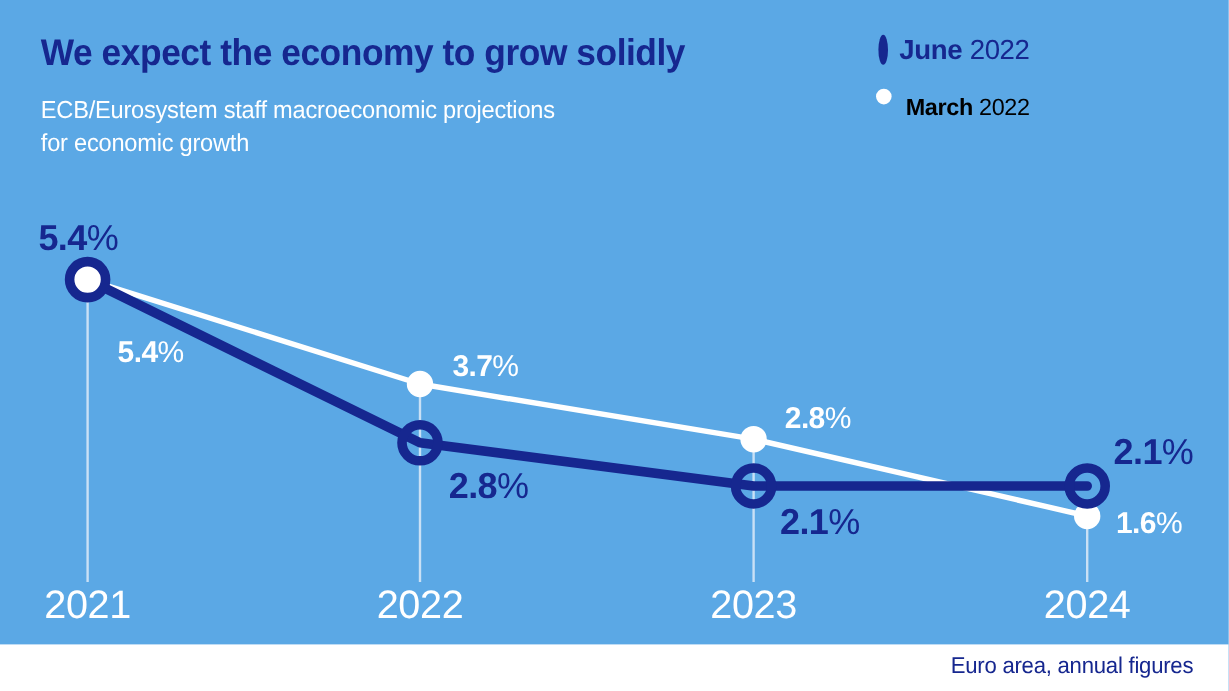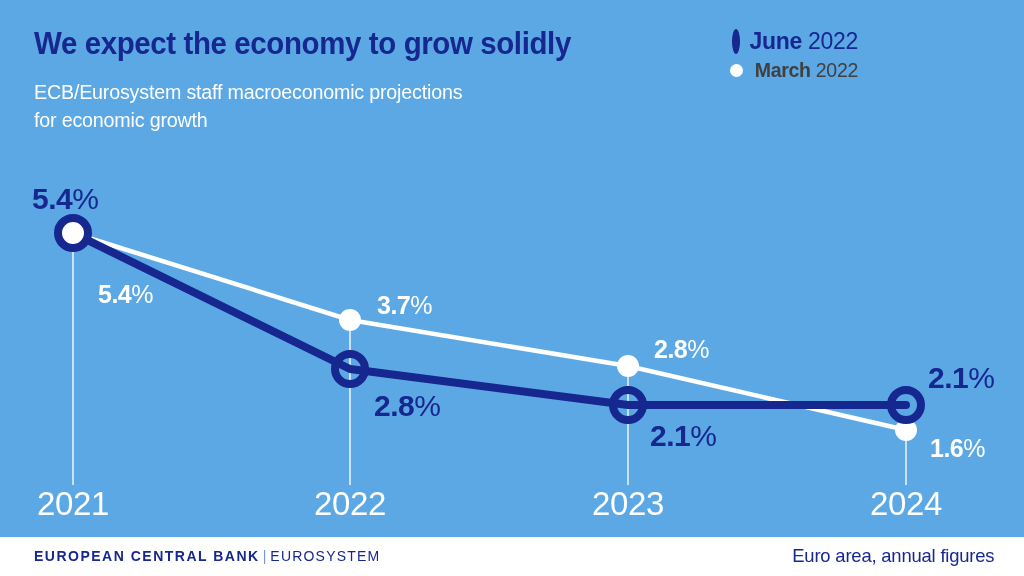--- a/index.html
+++ b/index.html
@@ -86,21 +86,21 @@
     height: 13px;
     border-radius: 50%;
     background: #FFFFFF;
     margin-right: 12px;
     margin-left: 6px;
   }
   .legend-label { font-size: 23px; letter-spacing: -0.3px; }
   .legend-label .strong { font-weight: bold; }
   .legend-label .light { font-weight: normal; }
   .june .legend-label { color: #16278F; }
-  .march .legend-label { color: #404040; font-size: 19.5px; }
+  .march .legend-label { color: #000000; font-size: 19.5px; margin-top: 20px; }
 
   
   #plot {
     position: absolute;
     left: 0;
     top: 160px;
     width: 1024px;
     height: 377px;
   }
   #plot-svg {
@@ -247,28 +247,27 @@
     <div class="dlabel white mid" style="left:377px; top:133px;"><span class="num">3.7</span><span class="pct">%</span></div>
 
     <div class="dlabel navy big" style="left:374px; top:231px;"><span class="num">2.8</span><span class="pct">%</span></div>
 
     <div class="dlabel white mid" style="left:654px; top:177px;"><span class="num">2.8</span><span class="pct">%</span></div>
 
     <div class="dlabel navy big" style="left:650px; top:261px;"><span class="num">2.1</span><span class="pct">%</span></div>
 
     <div class="dlabel navy big" style="left:928px; top:203px;"><span class="num">2.1</span><span class="pct">%</span></div>
 
-    <div class="dlabel white mid" style="left:930px; top:276px;"><span class="num">1.6</span><span class="pct">%</span></div>
+    <div class="dlabel white mid" style="left:930px; top:264px;"><span class="num">1.6</span><span class="pct">%</span></div>
   </div>
 
   <div id="xaxis">
     <span class="xtick" style="left:73px;">2021</span>
     <span class="xtick" style="left:350px;">2022</span>
     <span class="xtick" style="left:628px;">2023</span>
     <span class="xtick" style="left:906px;">2024</span>
   </div>
 
   <div id="footer">
-    <div id="footer-logo"><span class="ecb">EUROPEAN CENTRAL BANK</span><span class="sep">|</span><span class="eurosystem">EUROSYSTEM</span></div>
     <div id="footer-note">Euro area, annual figures</div>
   </div>
 
 </div>
 
 </body></html>

